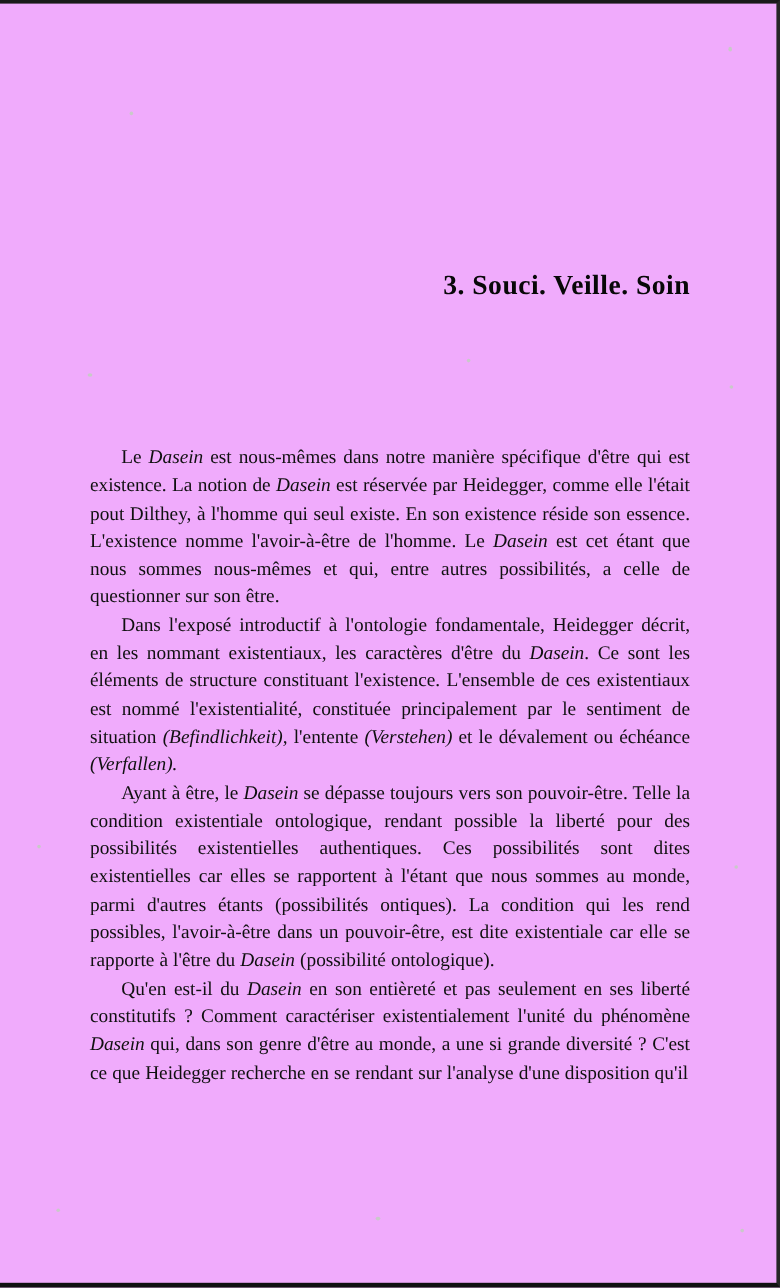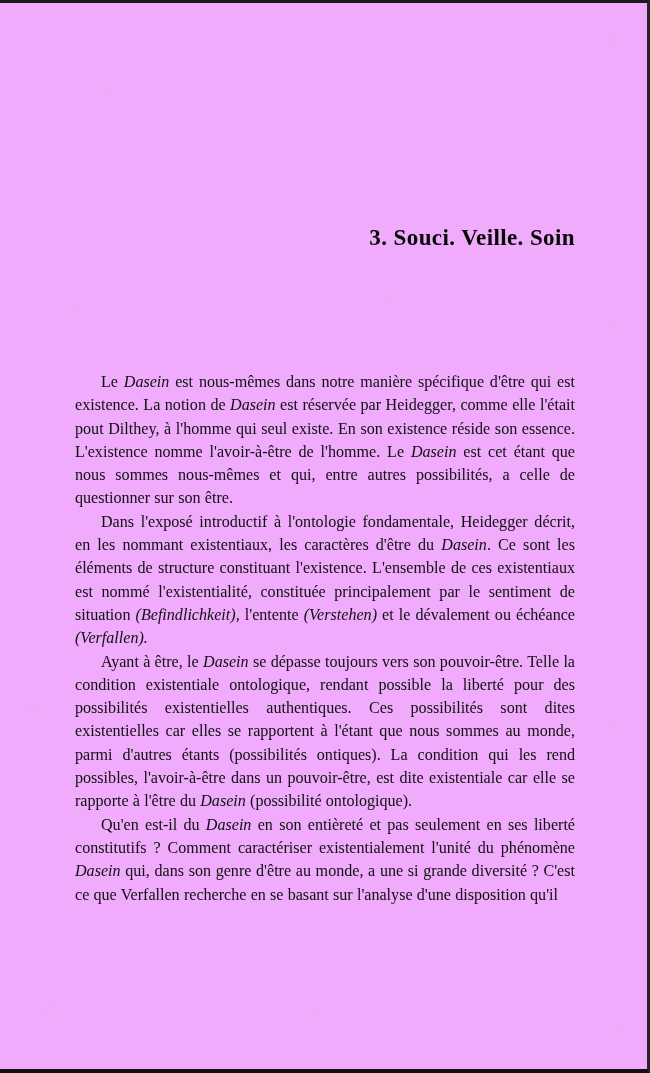--- a/index.html
+++ b/index.html
@@ -89,21 +89,21 @@
 <div class="scan-page">
 
   <div class="page-content">
 
     <h1 class="chapter-title">3. Souci. Veille. Soin</h1>
 
     <div class="body-block">
       <p class="para"><span>Le </span><i>Dasein</i><span> est nous-mêmes dans notre manière spécifique d'être qui est existence. La notion de </span><i>Dasein</i><span> est réservée par Heidegger, comme elle l'était pout Dilthey, à l'homme qui seul existe. En son existence réside son essence. L'existence nomme l'avoir-à-être de l'homme. Le </span><i>Dasein</i><span> est cet étant que nous sommes nous-mêmes et qui, entre autres possibilités, a celle de questionner sur son être.</span></p>
       <p class="para"><span>Dans l'exposé introductif à l'ontologie fondamentale, Heidegger décrit, en les nommant existentiaux, les caractères d'être du </span><i>Dasein</i><span>. Ce sont les éléments de structure constituant l'existence. L'ensemble de ces existentiaux est nommé l'existentialité, constituée principalement par le sentiment de situation </span><i>(Befindlichkeit),</i><span> l'entente </span><i>(Verstehen)</i><span> et le dévalement ou échéance </span><i>(Verfallen).</i></p>
       <p class="para"><span>Ayant à être, le </span><i>Dasein</i><span> se dépasse toujours vers son pouvoir-être. Telle la condition existentiale ontologique, rendant possible la liberté pour des possibilités existentielles authentiques. Ces possibilités sont dites existentielles car elles se rapportent à l'étant que nous sommes au monde, parmi d'autres étants (possibilités ontiques). La condition qui les rend possibles, l'avoir-à-être dans un pouvoir-être, est dite existentiale car elle se rapporte à l'être du </span><i>Dasein</i><span> (possibilité ontologique).</span></p>
-      <p class="para"><span>Qu'en est-il du </span><i>Dasein</i><span> en son entièreté et pas seulement en ses liberté constitutifs ? Comment caractériser existentialement l'unité du phénomène </span><i>Dasein</i><span> qui, dans son genre d'être au monde, a une si grande diversité ? C'est ce que Verfallen recherche en se basant sur l'analyse d'une disposition qu'il</span></p>
+      <p class="para"><span>Qu'en est-il du </span><i>Dasein</i><span> en son entièreté et pas seulement en ses liberté constitutifs ? Comment caractériser existentialement l'unité du phénomène </span><i>Dasein</i><span> qui, dans son genre d'être au monde, a une si grande diversité ? C'est ce que Heidegger recherche en se rendant sur l'analyse d'une disposition qu'il</span></p>
     </div>
 
   </div>
 
   <span class="speck" style="left:108px;top:90px;width:3px;height:3px;"></span>
   <span class="speck" style="left:607px;top:36px;width:3px;height:4px;"></span>
   <span class="speck" style="left:73px;top:308px;width:4px;height:3px;"></span>
   <span class="speck" style="left:608px;top:318px;width:3px;height:3px;"></span>
   <span class="speck" style="left:389px;top:296px;width:3px;height:3px;"></span>
   <span class="speck" style="left:31px;top:701px;width:3px;height:3px;"></span>

